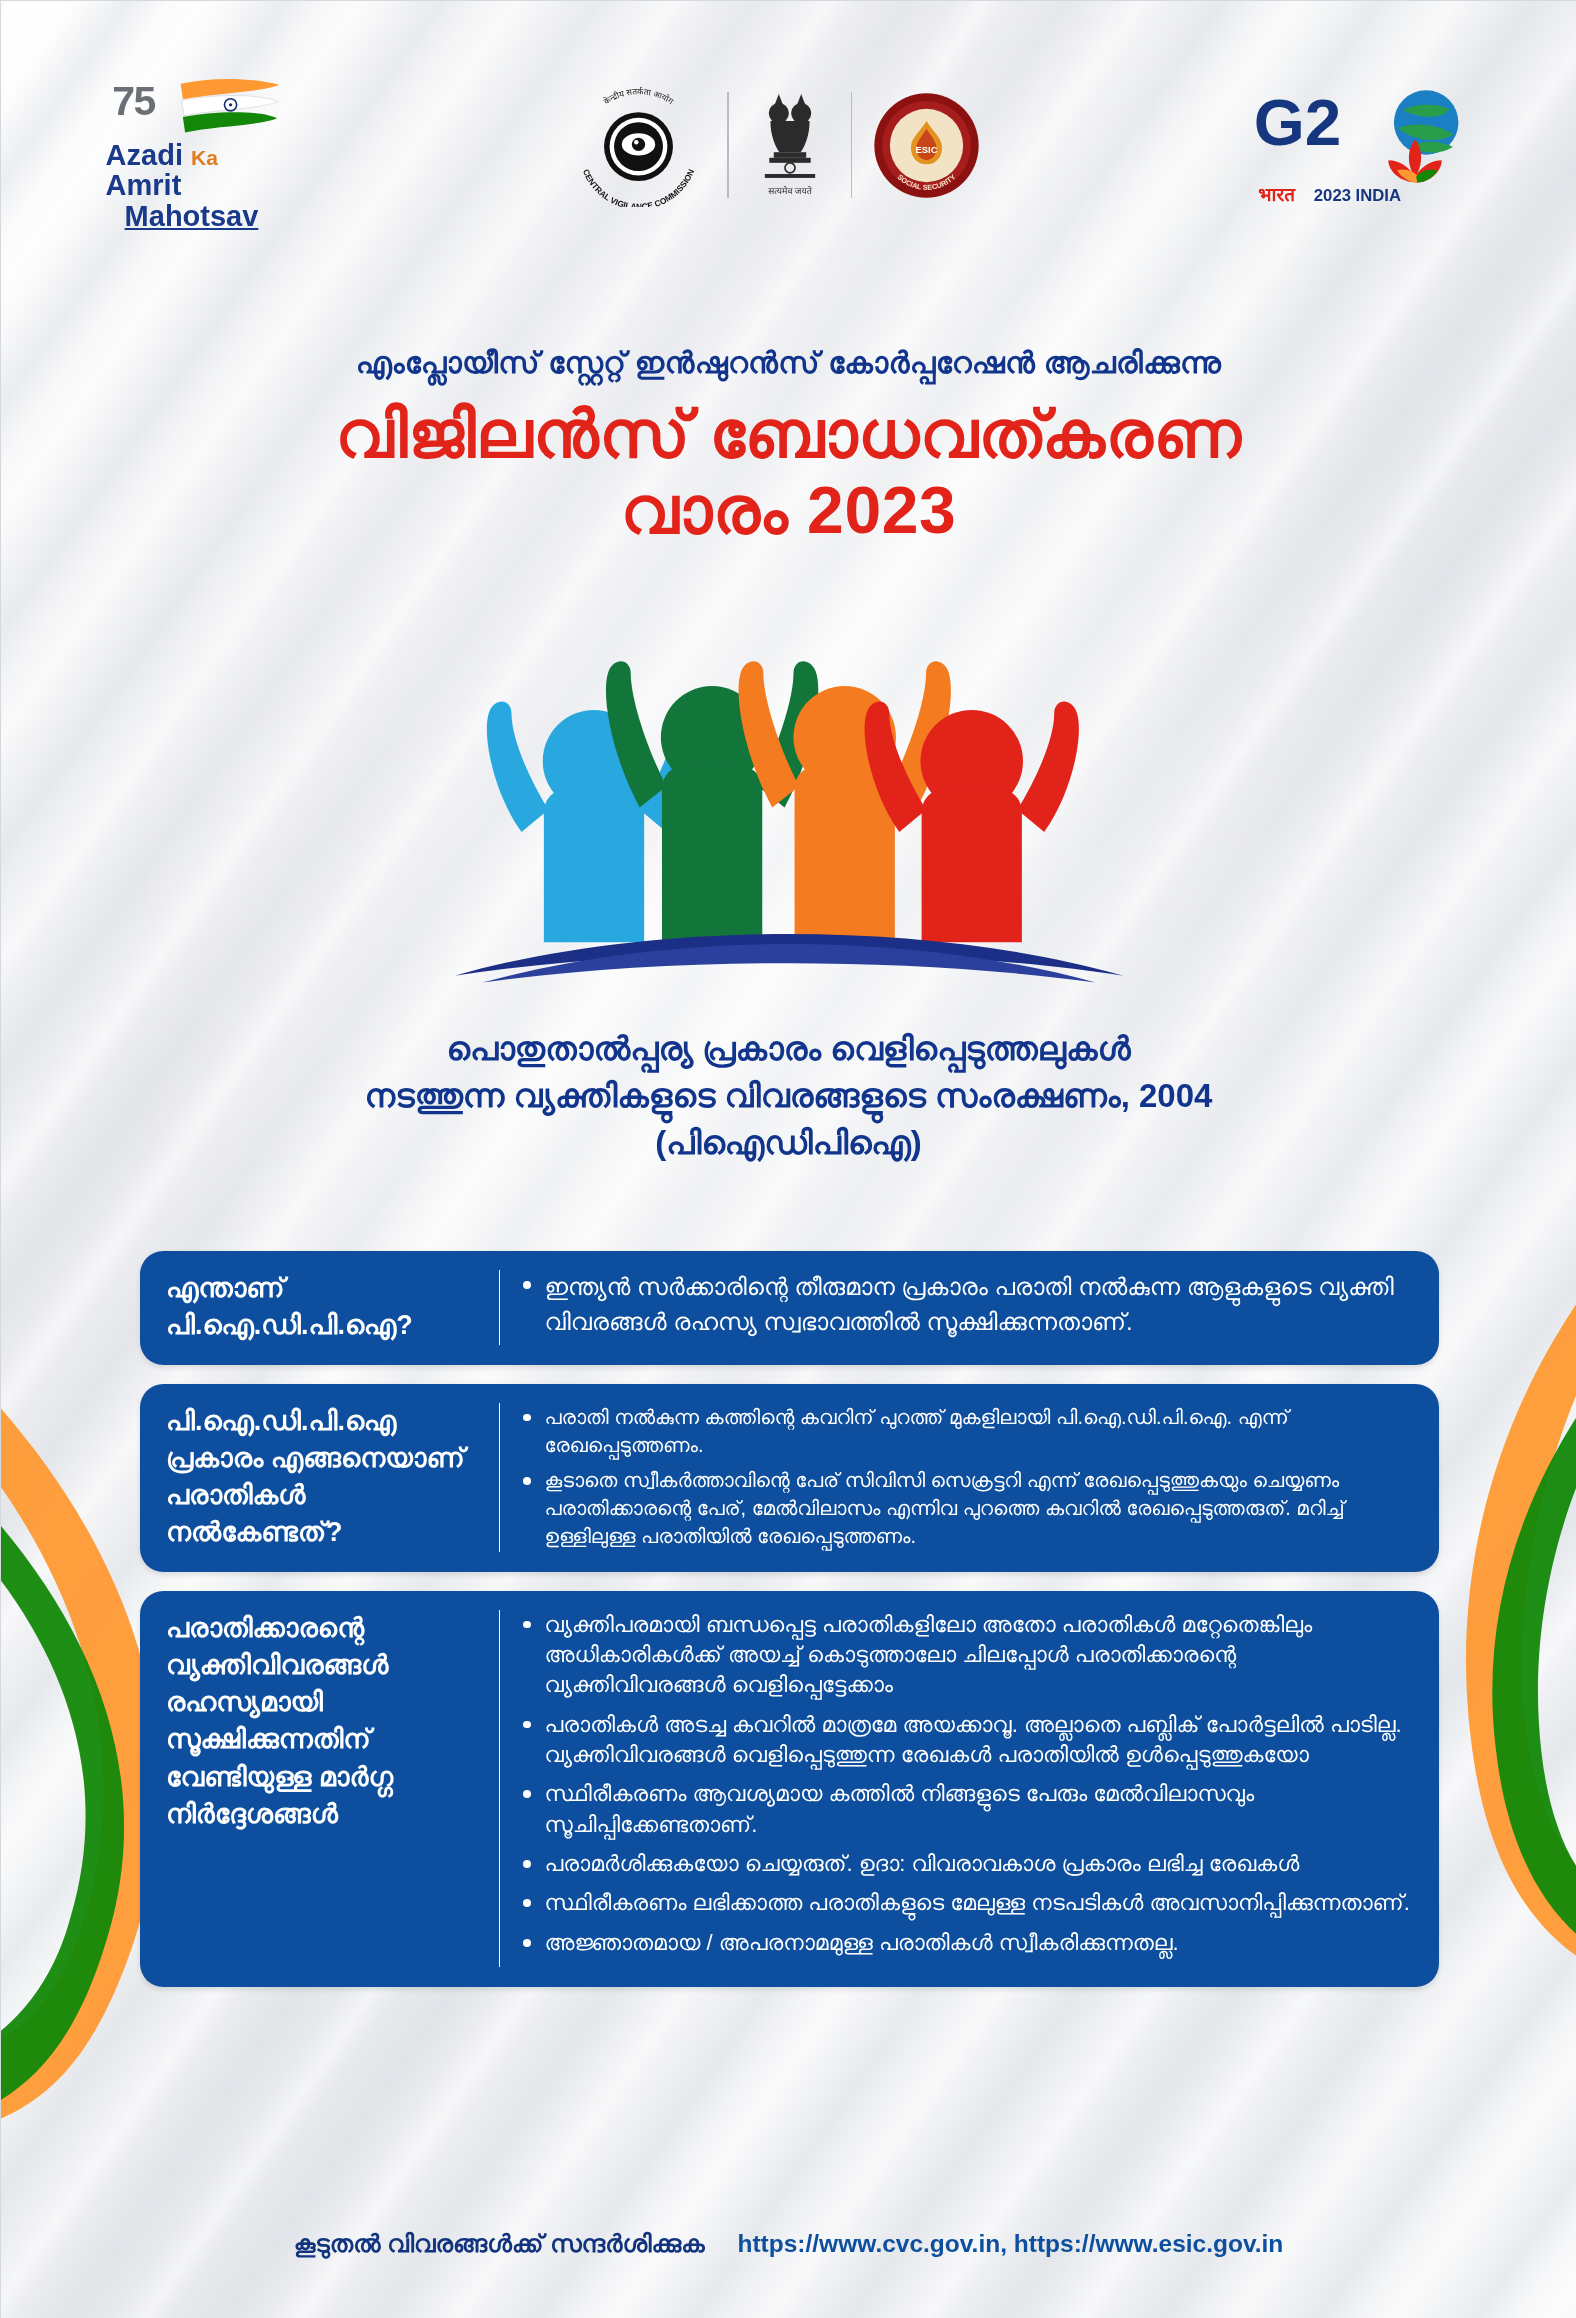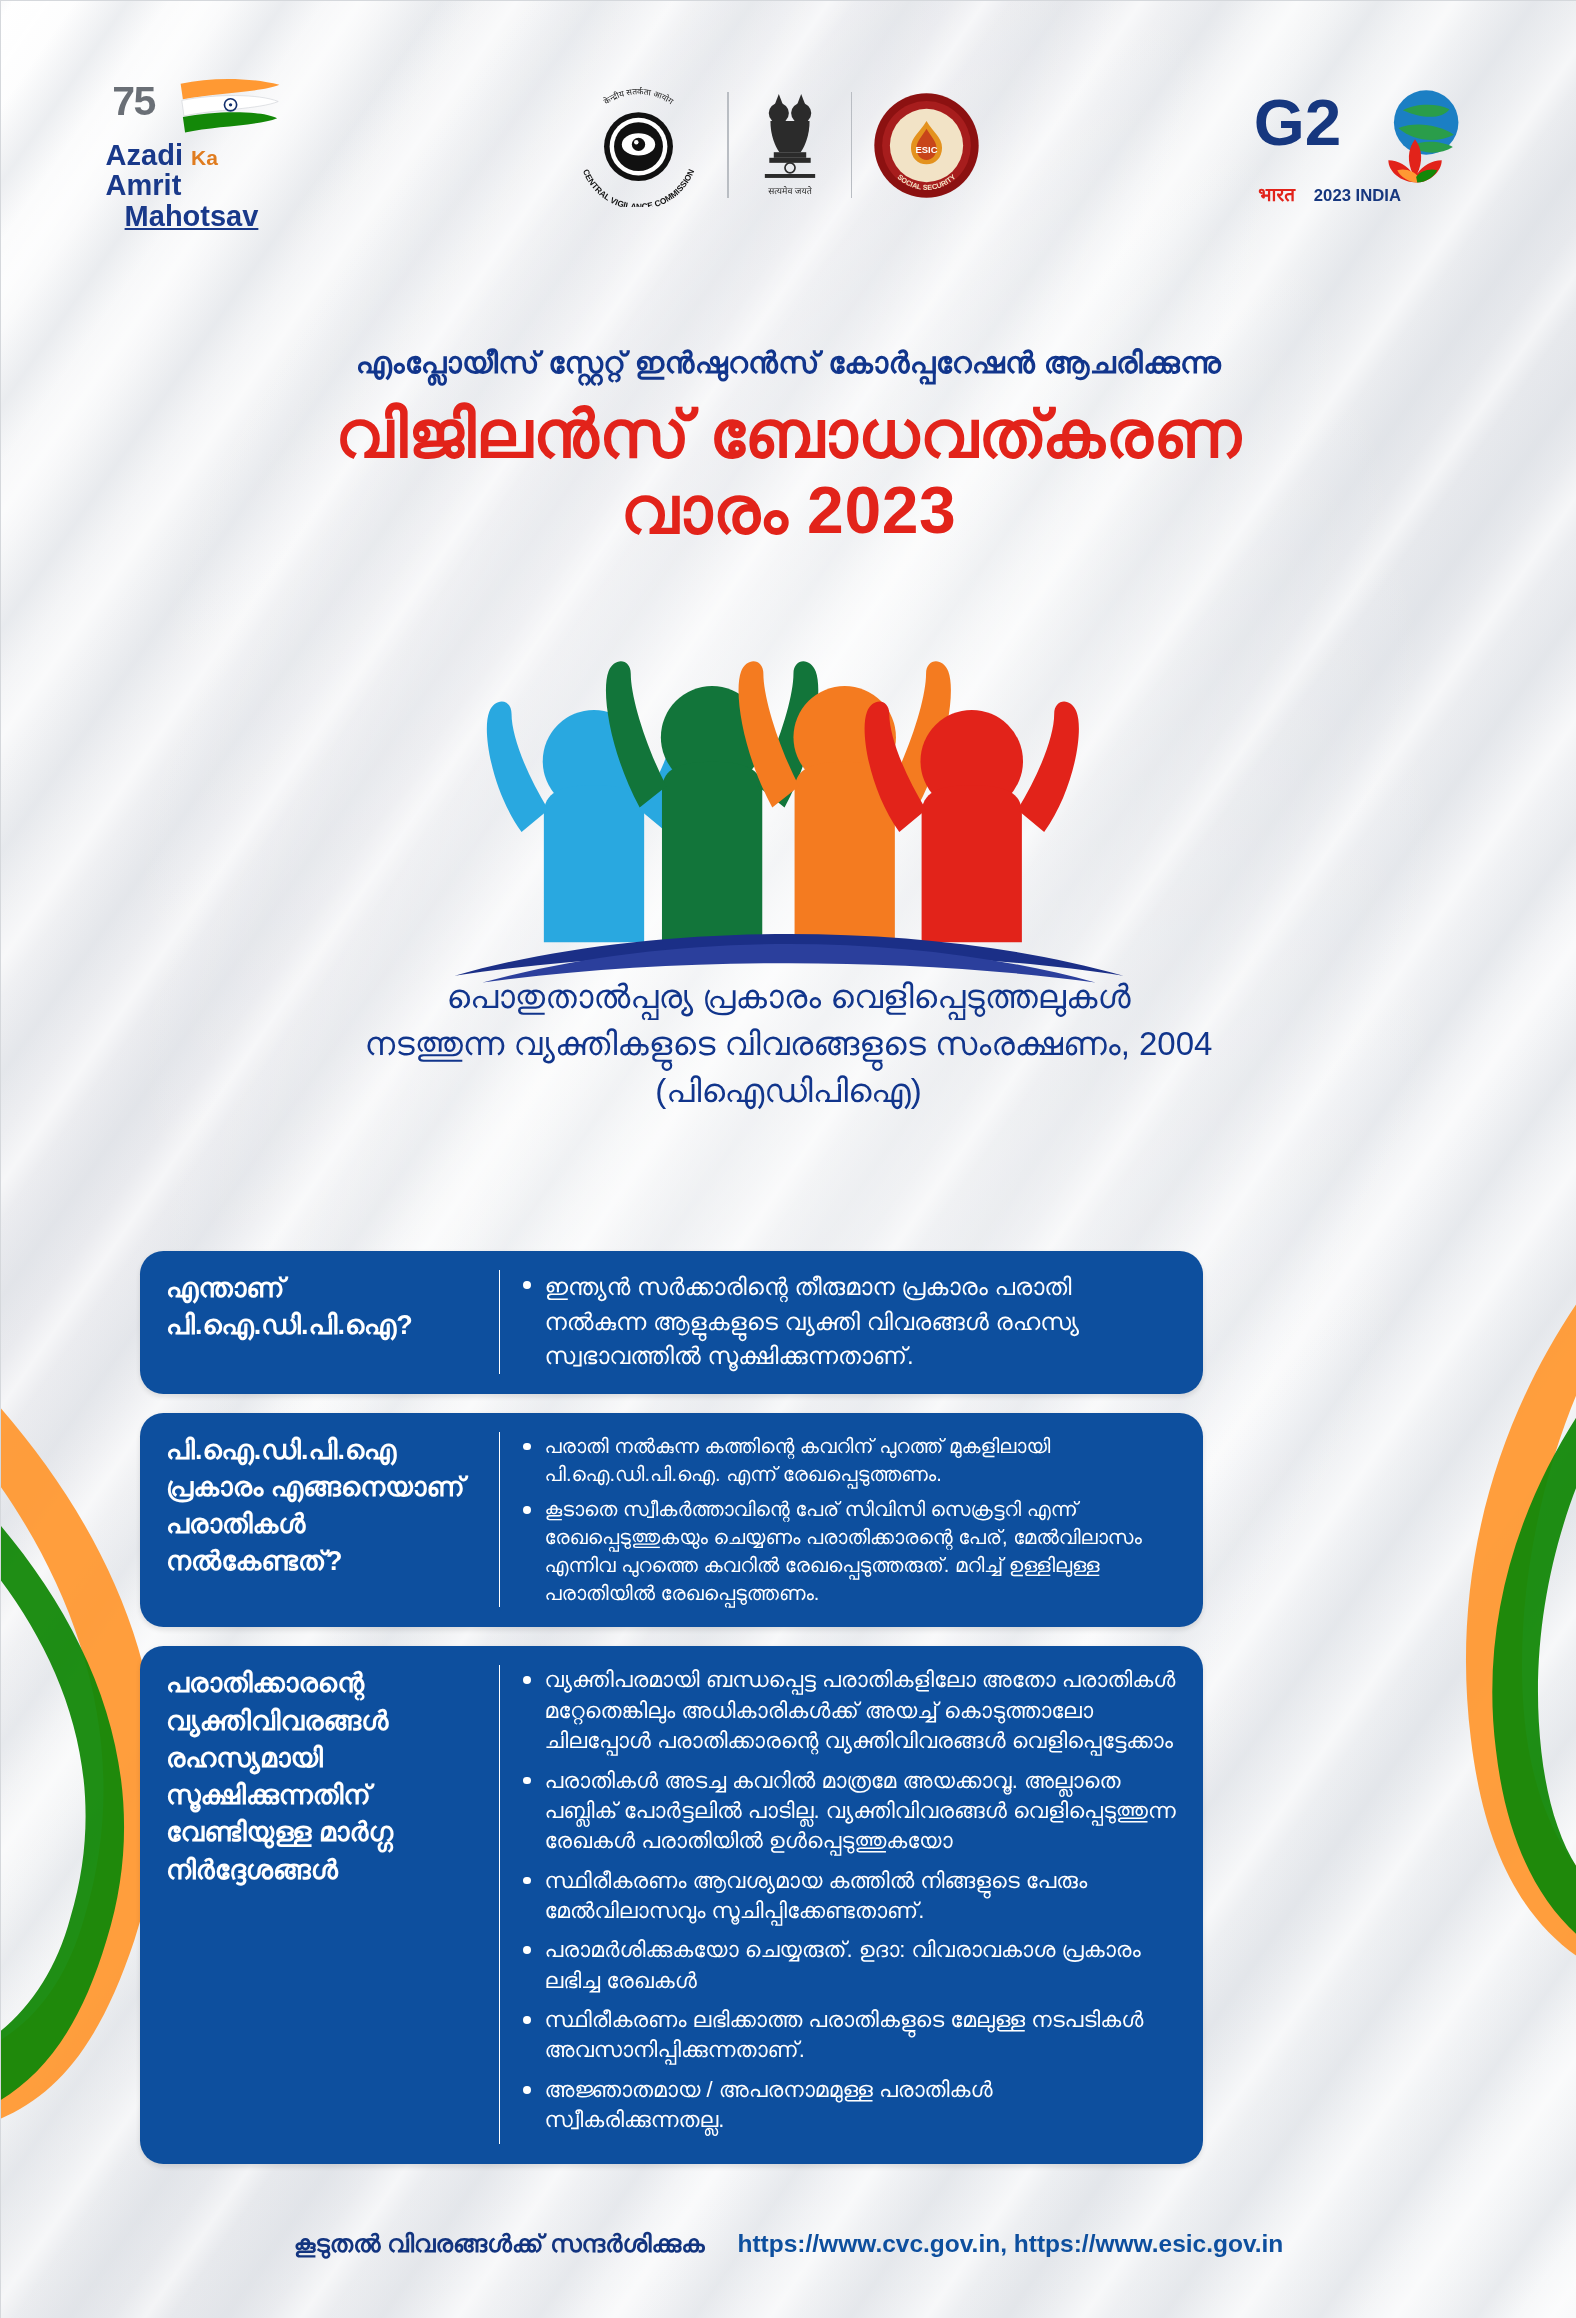--- a/index.html
+++ b/index.html
@@ -107,33 +107,33 @@
   
   .people {
     position: absolute;
     top: 608px; left: 50%; transform: translateX(-50%);
     width: 948px; height: 390px;
   }
 
   
   .pidpi-title {
     position: absolute;
-    top: 974px; left: 0; right: 0;
+    top: 1026px; left: 0; right: 0;
     text-align: center;
     color: #11358c;
     font-size: 33px;
-    font-weight: normal;
+    font-weight: bold;
     line-height: 1.42;
   }
 
   
   .cards {
     position: absolute;
     top: 1251px; left: 140px;
-    width: 1063px;
+    width: 1299px;
   }
   .card {
     background: #0d4f9e;
     border-radius: 23.4px;
     display: flex;
     color: #ffffff;
     margin-bottom: 19px;
     padding: 19px 26px 20px 26px;
     box-shadow: 0 2.2px 5.6px rgba(0,0,0,0.10);
   }

